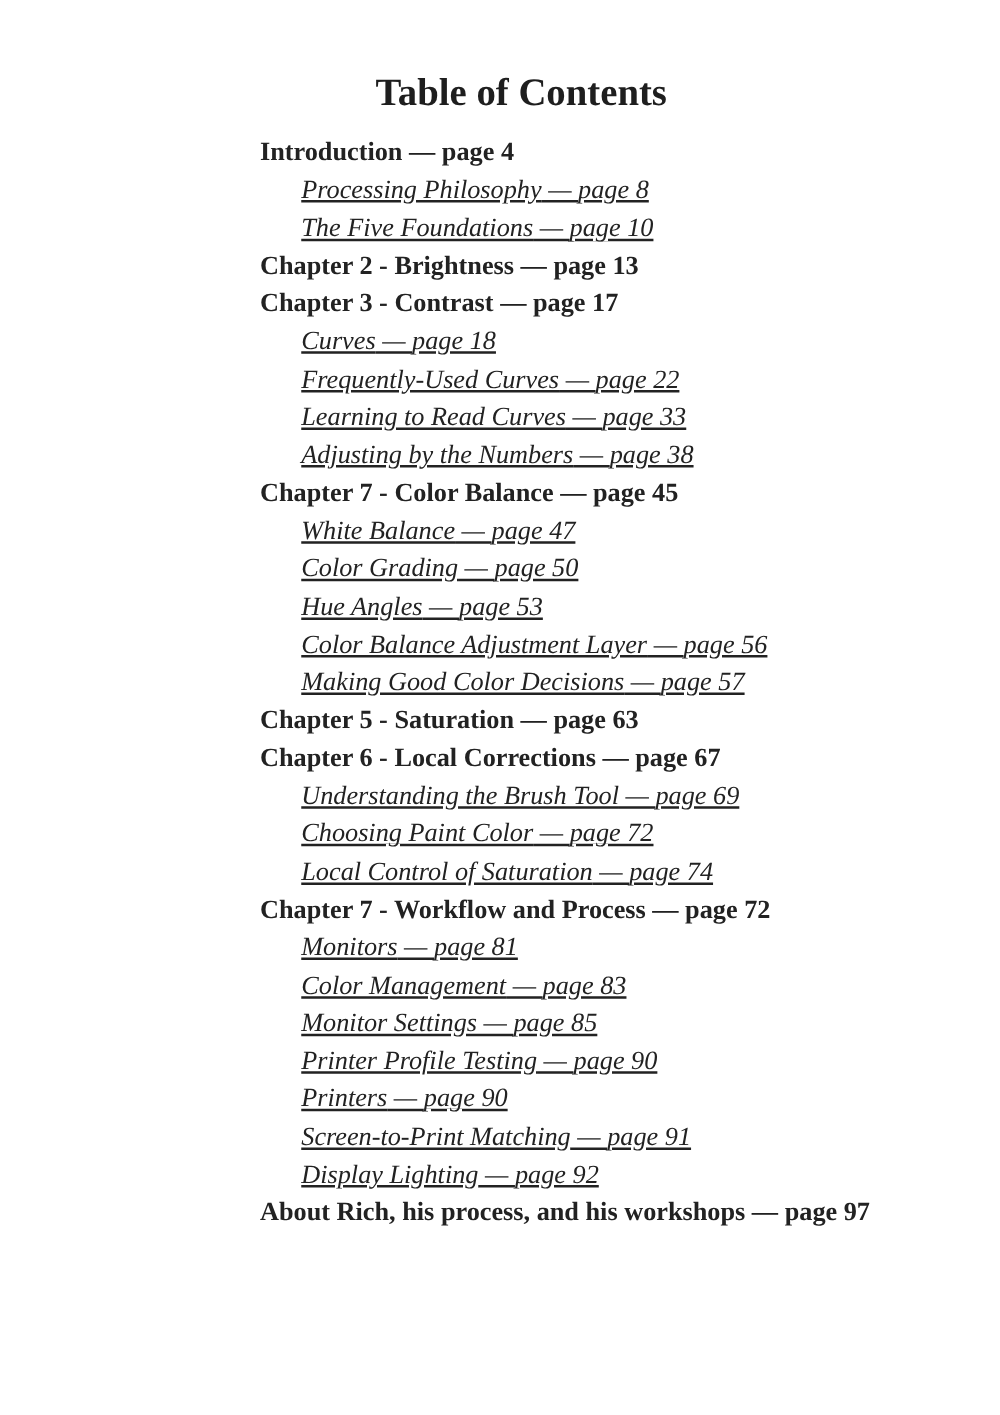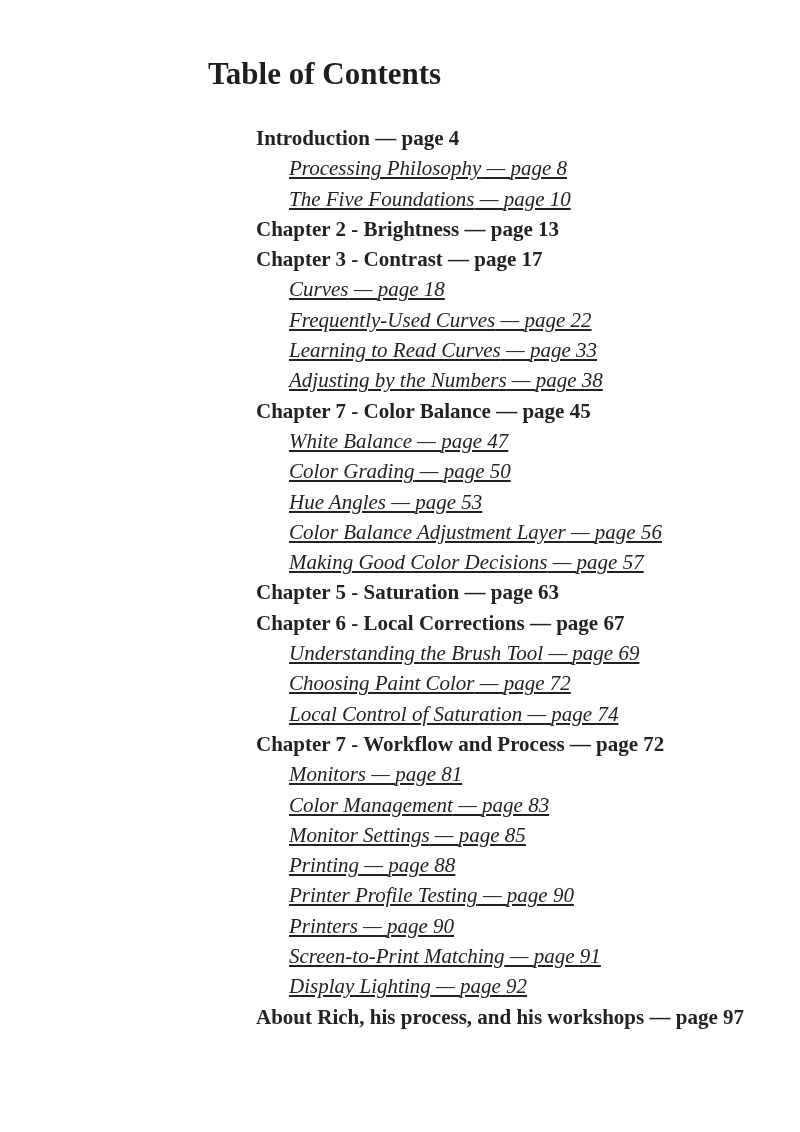--- a/index.html
+++ b/index.html
@@ -15,32 +15,32 @@
     color: #222222;
     font-family: "Liberation Serif", "DejaVu Serif", serif;
     overflow: hidden;
   }
   .title {
     position: absolute;
     top: 56px;
     left: 208px;
     width: 418px;
     margin: 0;
+    text-align: center;
     font-size: 31px;
     line-height: 36px;
     font-weight: 700;
     color: #1e1e1e;
     white-space: nowrap;
   }
   .entries {
     position: absolute;
-    top: 123px;
+    top: 106px;
     left: 208px;
     white-space: nowrap;
-    margin-left: 48px;
   }
   .entry {
     height: 30.3px;
     line-height: 30.3px;
     font-size: 21px;
     color: #222222;
   }
   .entry.top {
     font-weight: 700;
     font-style: normal;
@@ -75,20 +75,19 @@
       <div class="entry sub"><span>Making Good Color Decisions</span><span> — </span><span>page 57</span></div>
       <div class="entry top"><span>Chapter 5 - Saturation</span><span> — </span><span>page 63</span></div>
       <div class="entry top"><span>Chapter 6 - Local Corrections</span><span> — </span><span>page 67</span></div>
       <div class="entry sub"><span>Understanding the Brush Tool</span><span> — </span><span>page 69</span></div>
       <div class="entry sub"><span>Choosing Paint Color</span><span> — </span><span>page 72</span></div>
       <div class="entry sub"><span>Local Control of Saturation</span><span> — </span><span>page 74</span></div>
       <div class="entry top"><span>Chapter 7 - Workflow and Process</span><span> — </span><span>page 72</span></div>
       <div class="entry sub"><span>Monitors</span><span> — </span><span>page 81</span></div>
       <div class="entry sub"><span>Color Management</span><span> — </span><span>page 83</span></div>
       <div class="entry sub"><span>Monitor Settings</span><span> — </span><span>page 85</span></div>
-      <div class="entry sub"><span>Printing</span><span> — </span><span>page 88</span></div>
       <div class="entry sub"><span>Printer Profile Testing</span><span> — </span><span>page 90</span></div>
       <div class="entry sub"><span>Printers</span><span> — </span><span>page 90</span></div>
       <div class="entry sub"><span>Screen-to-Print Matching</span><span> — </span><span>page 91</span></div>
       <div class="entry sub"><span>Display Lighting</span><span> — </span><span>page 92</span></div>
       <div class="entry top"><span>About Rich, his process, and his workshops</span><span> — </span><span>page 97</span></div>
     </div>
 </div>
 
 </body></html>

